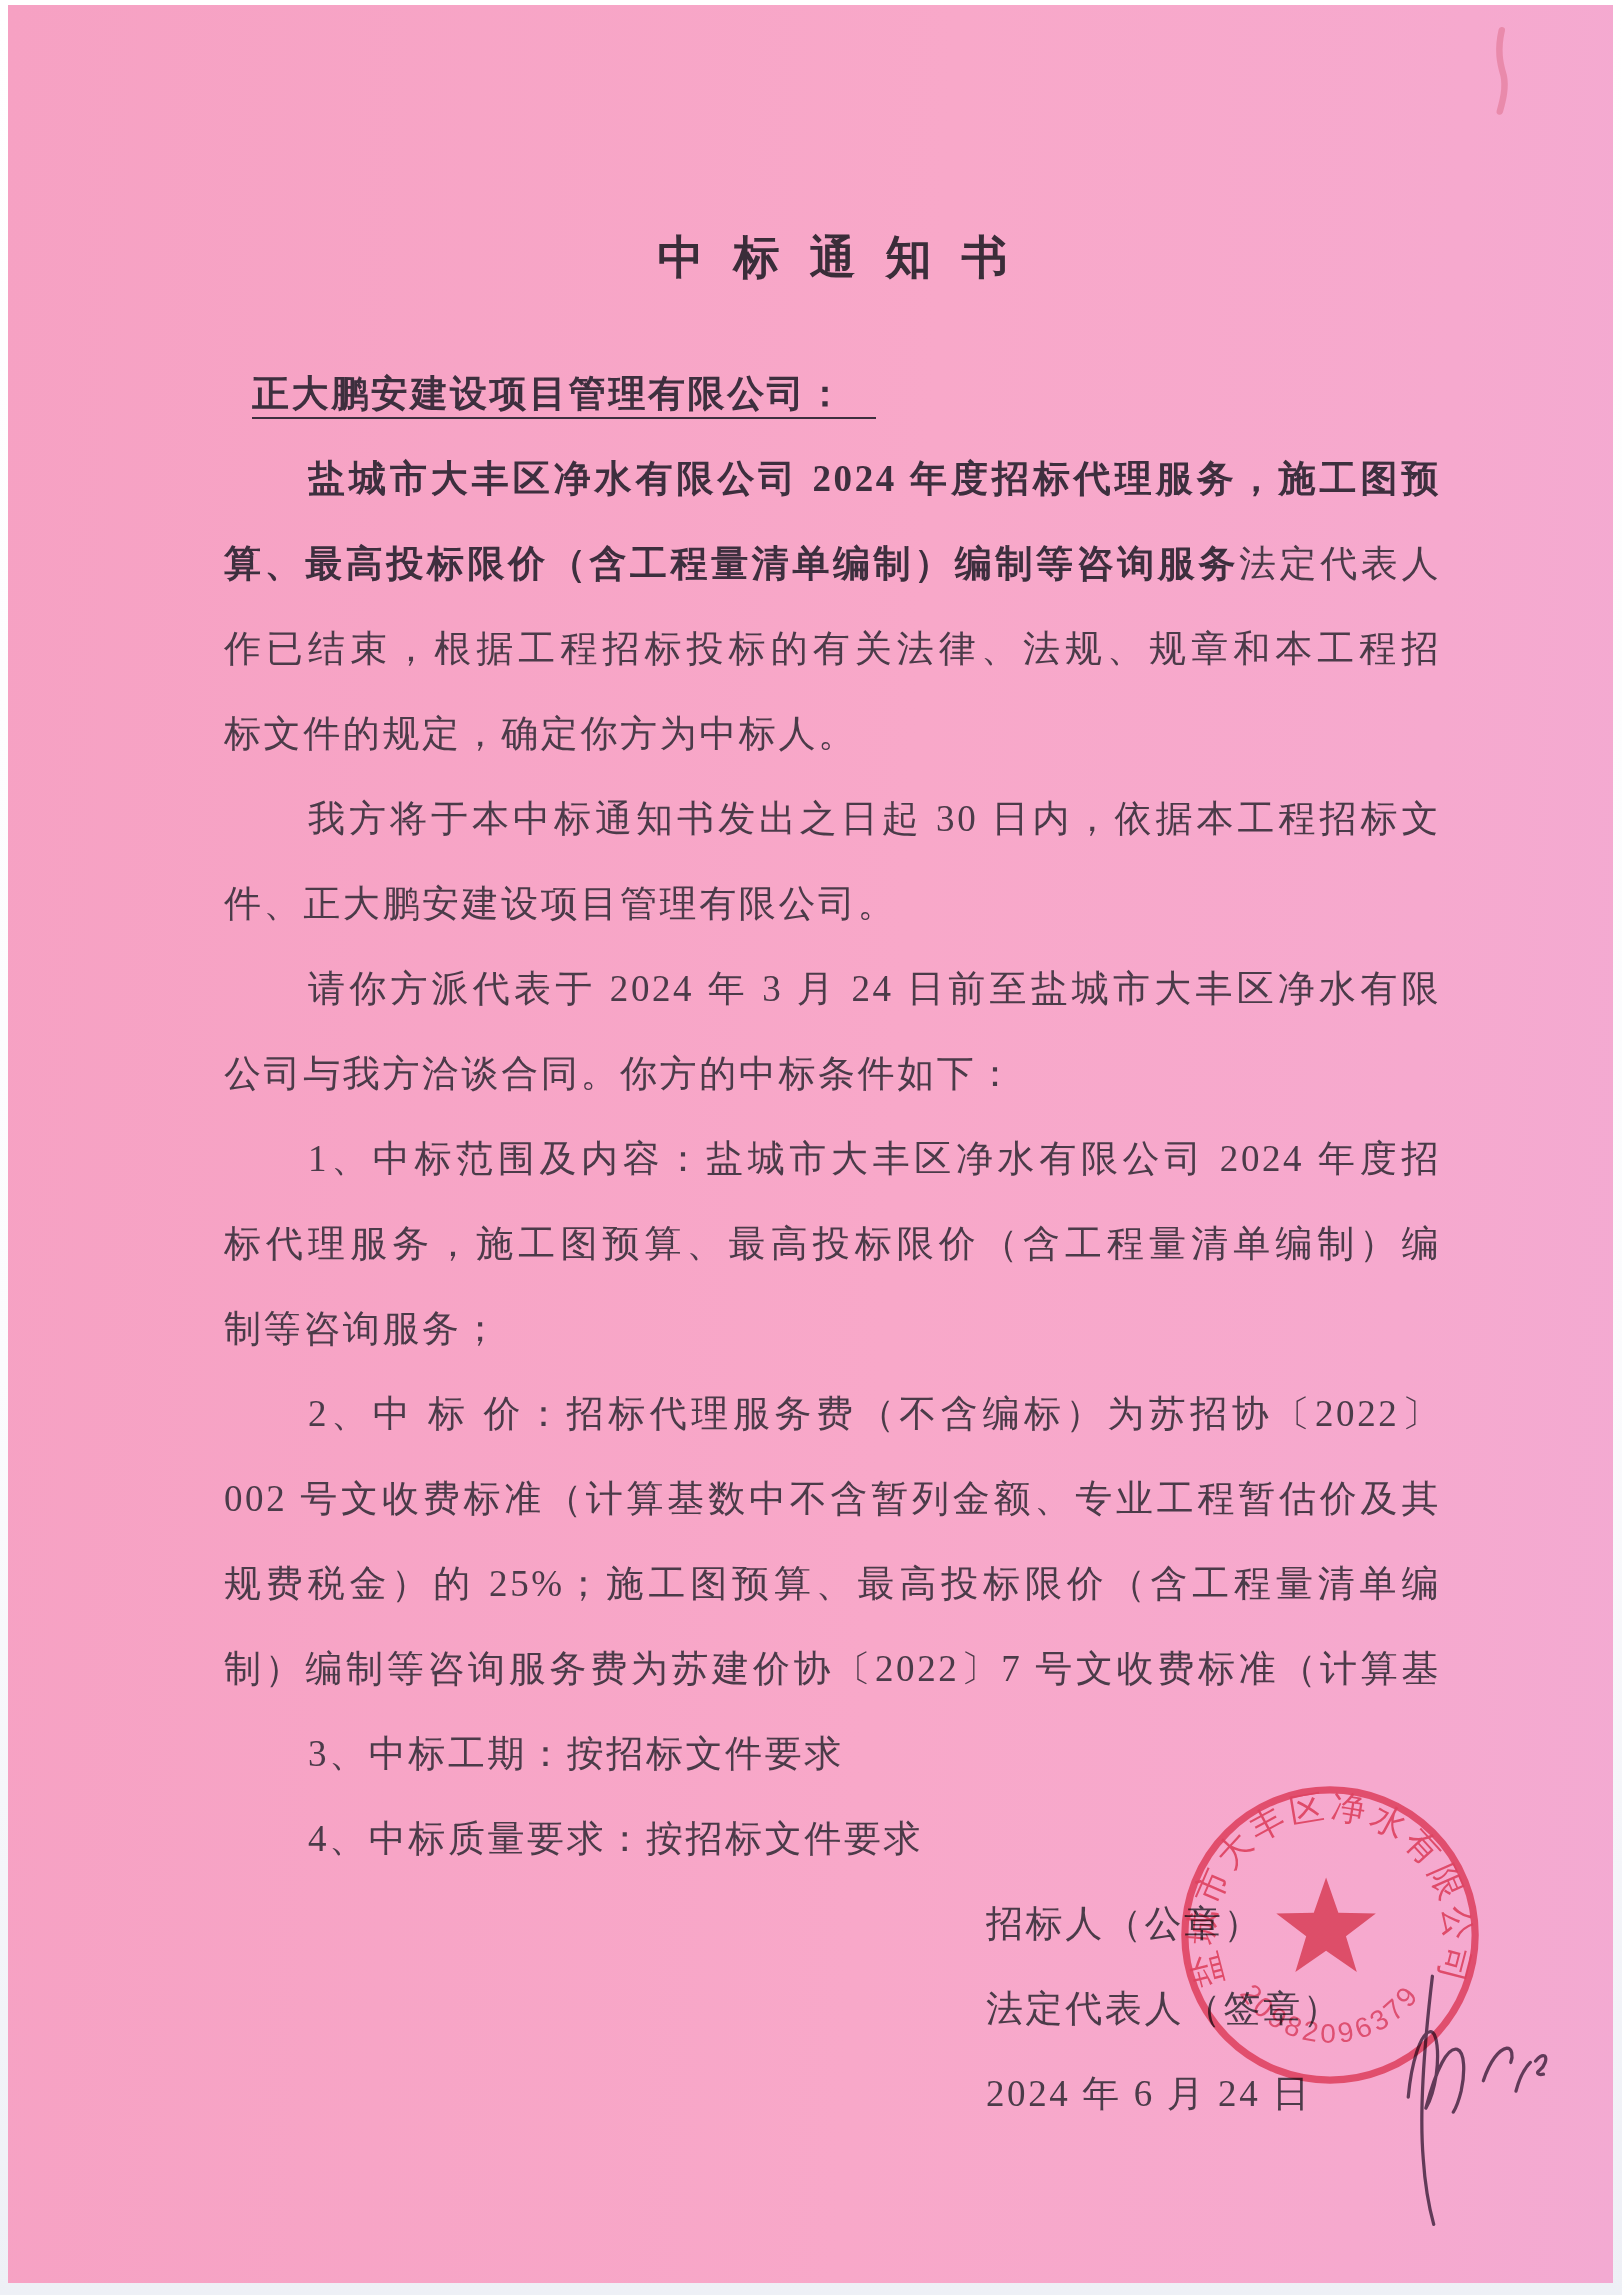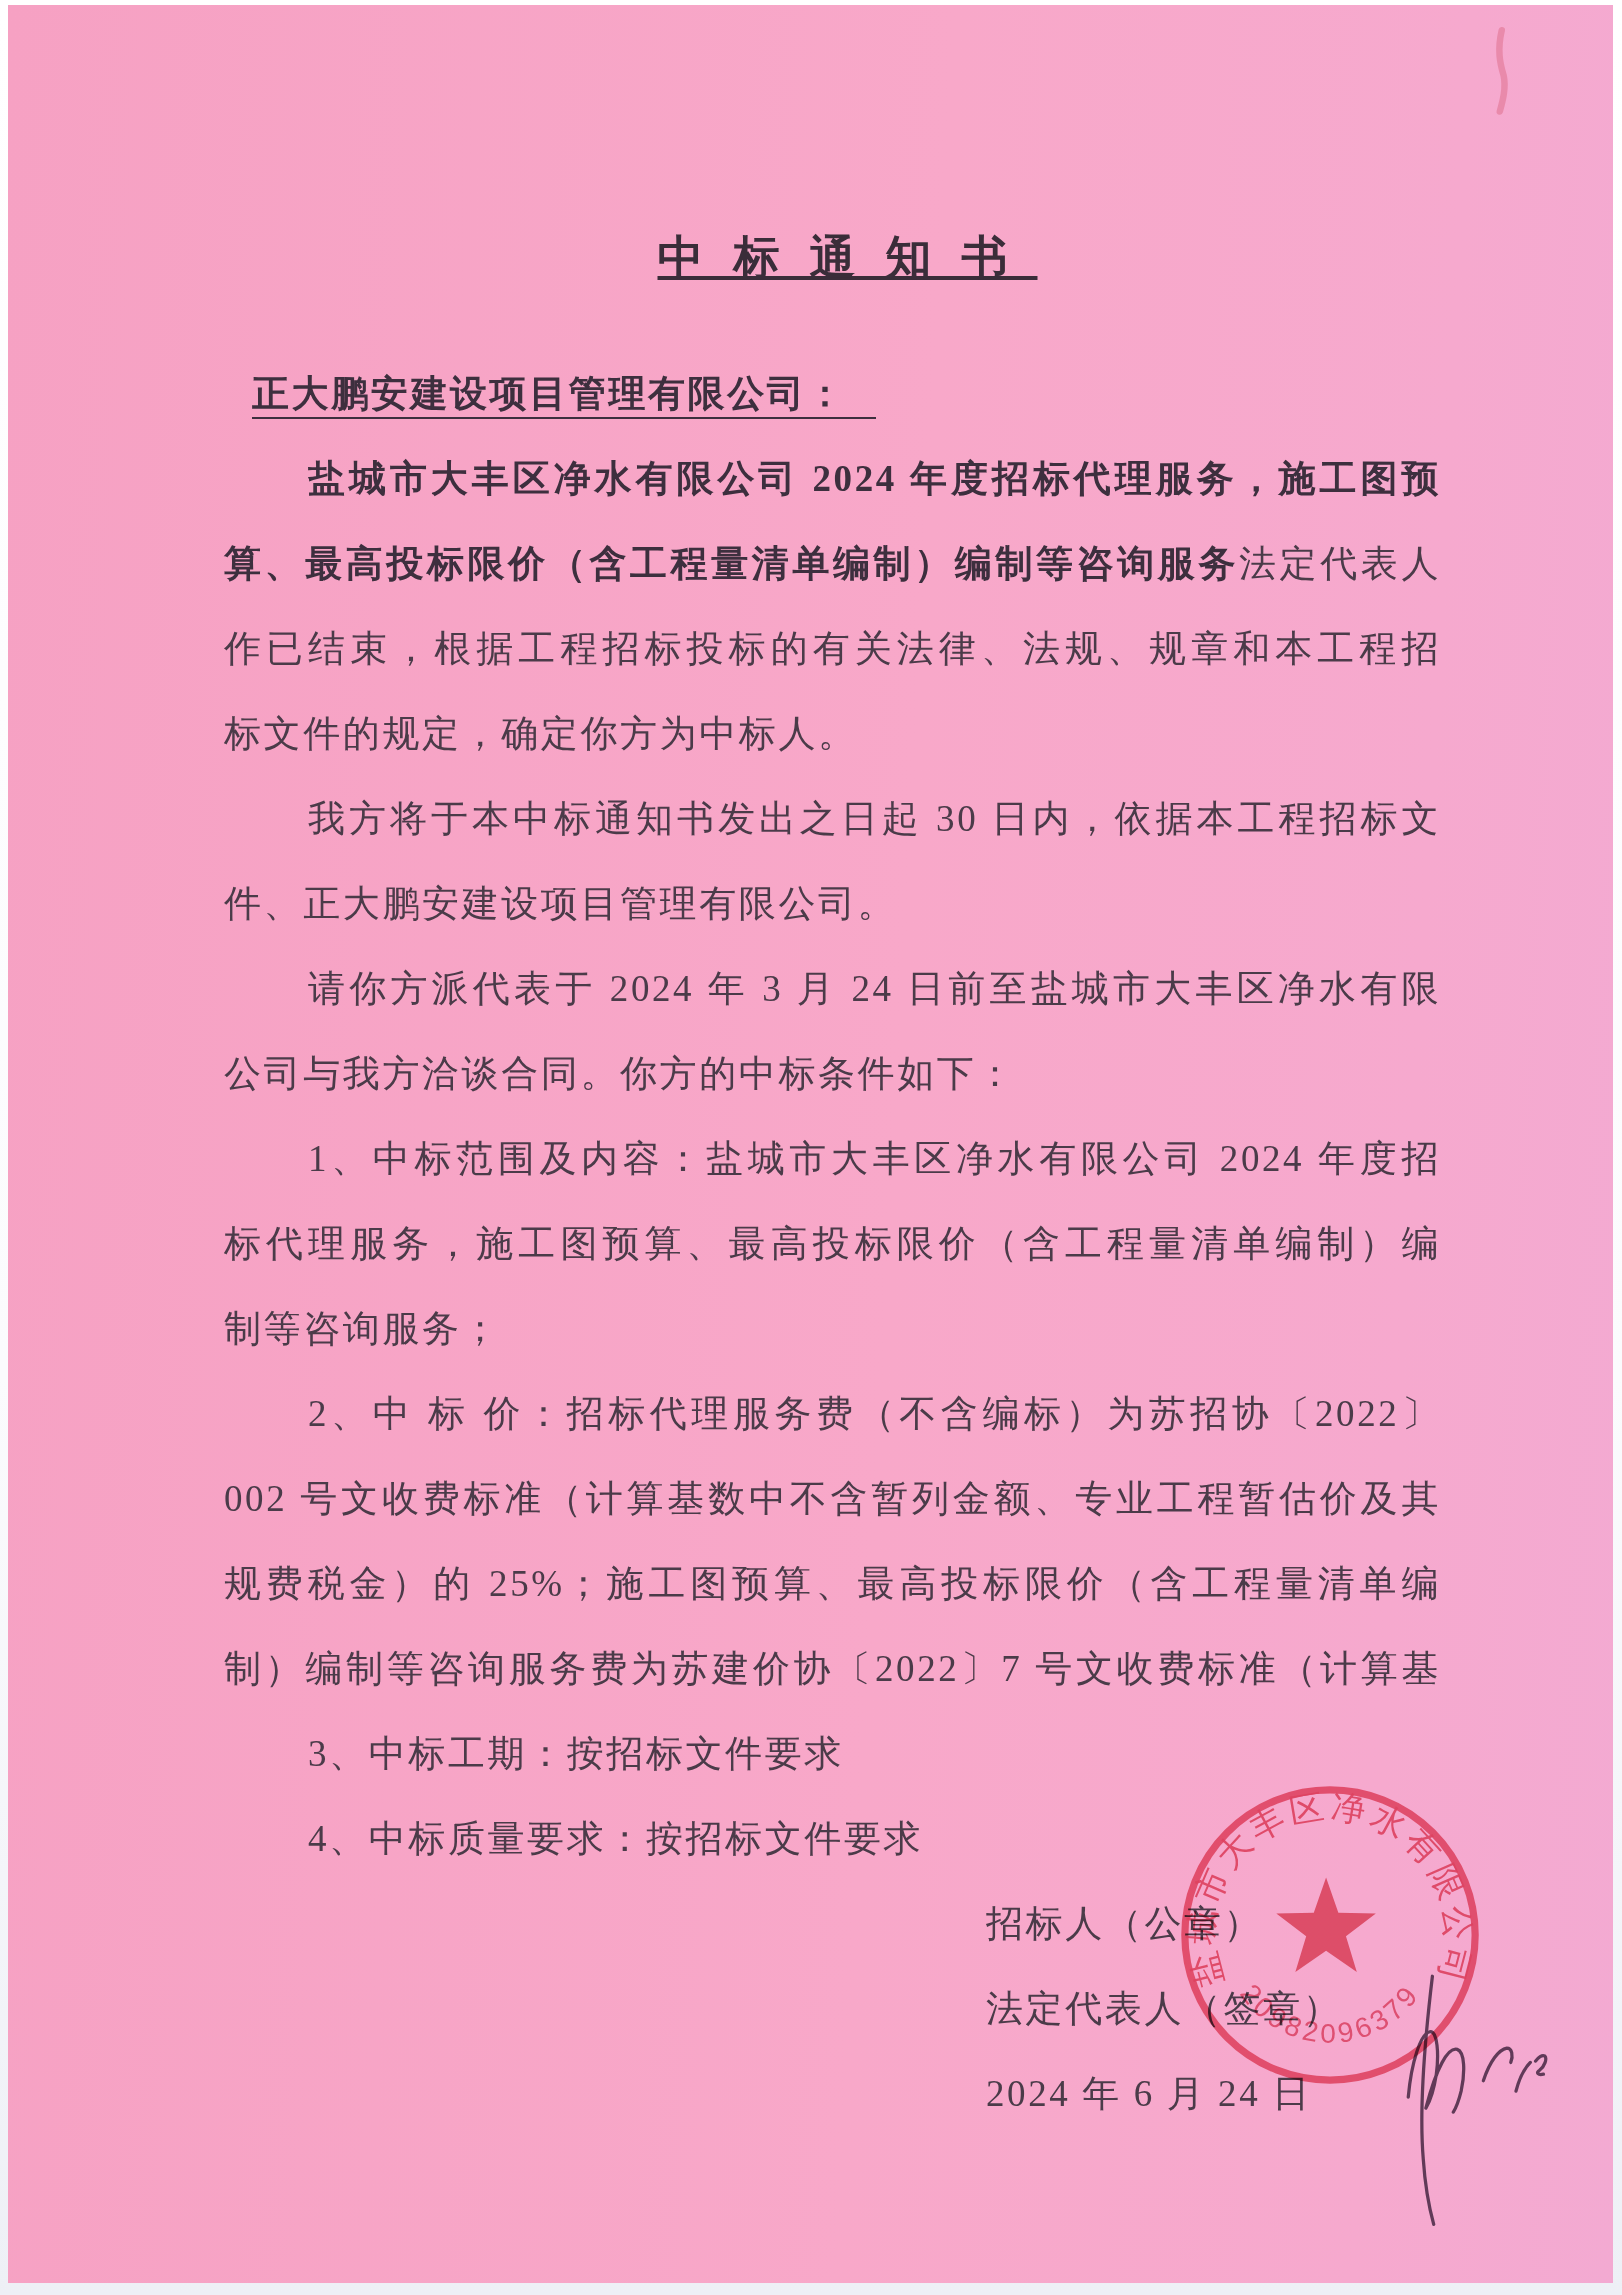--- a/index.html
+++ b/index.html
@@ -14,21 +14,20 @@
   #paper{
     position:absolute;left:7.9px;top:5.2px;width:1605px;height:2278px;
     background:linear-gradient(93deg,#f6a1c3 0%,#f8a8c9 55%,#f6a9ce 85%,#f3aad2 100%);
   }
   #title{
     position:absolute;left:224px;top:230px;width:1217px;
     text-align:center;
     font-size:46px;line-height:55px;font-weight:bold;
     letter-spacing:30px;padding-left:30px;box-sizing:border-box;
     color:#3a2d39;
-    text-decoration:underline;
   }
   #flow{
     position:absolute;left:224px;top:351px;width:1217px;
     font-size:37px;color:#4b3b49;
   }
   .line{
     min-height:85px;line-height:85px;
     letter-spacing:2.6px;
     text-align:justify;
     box-sizing:border-box;

